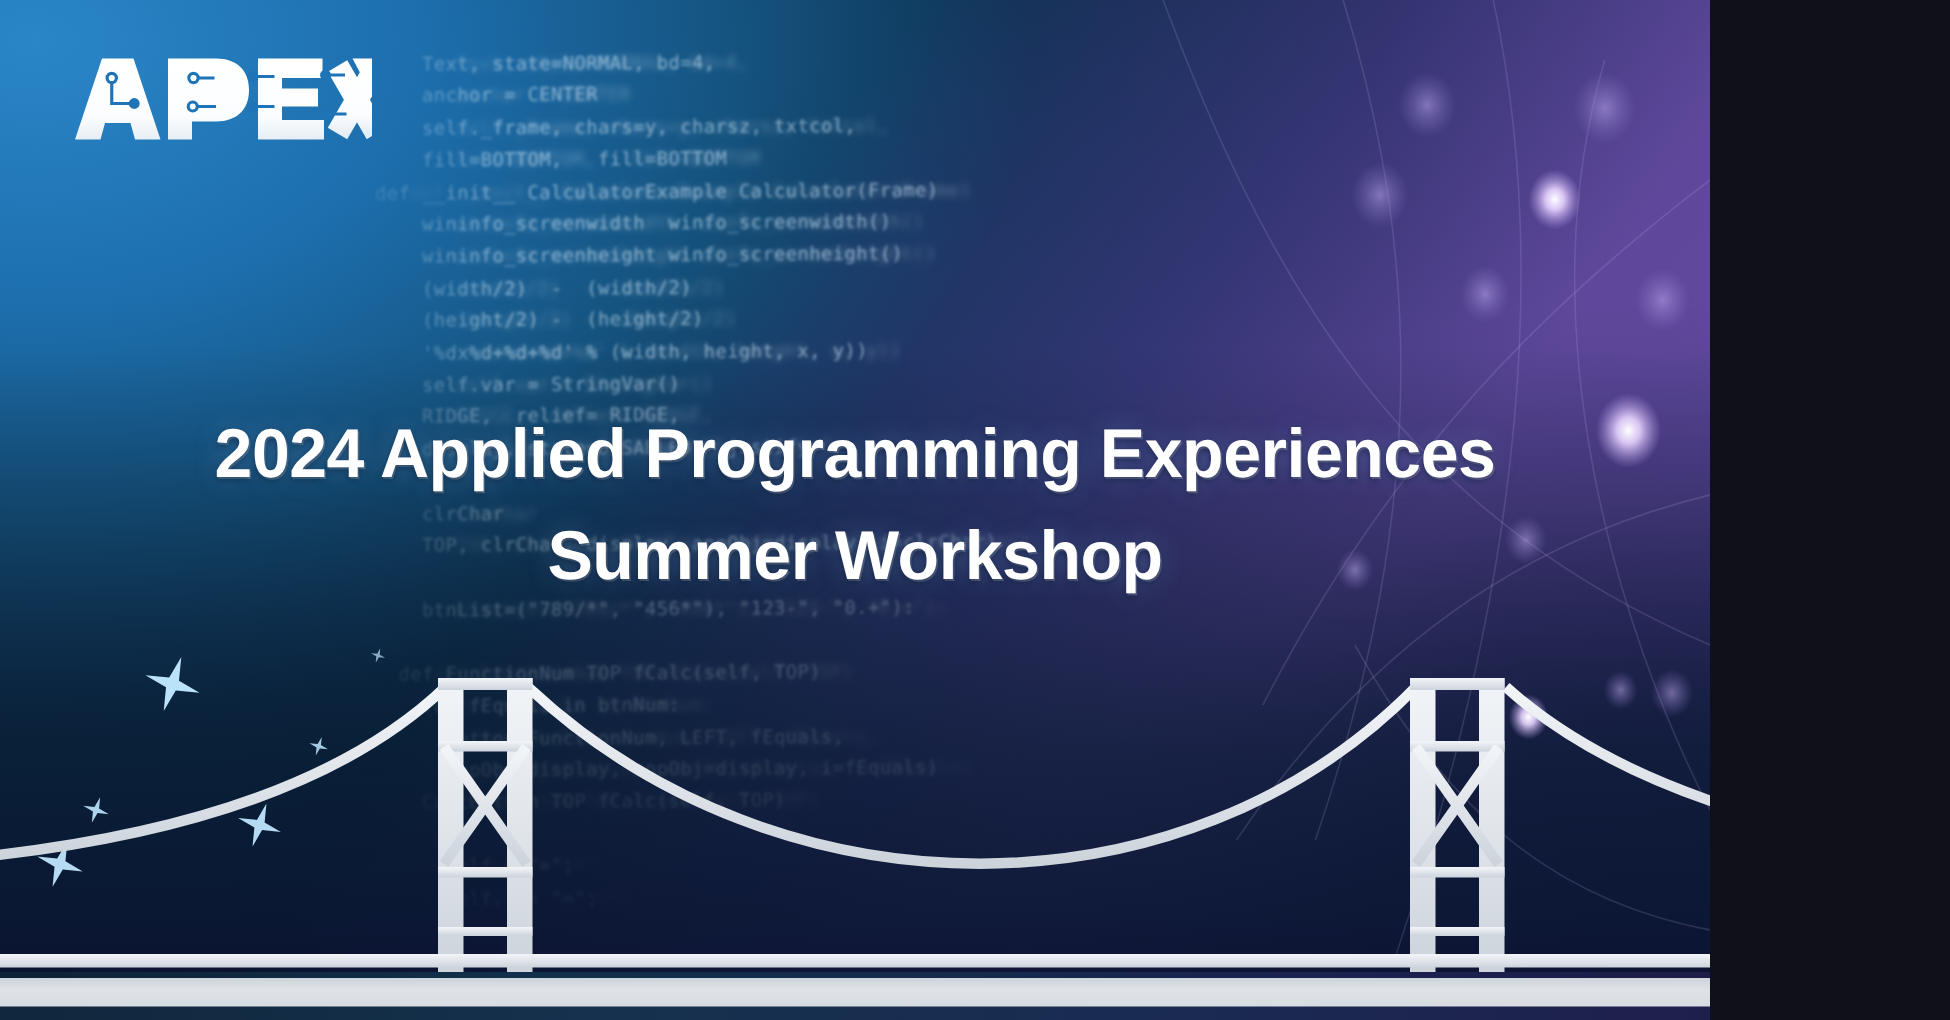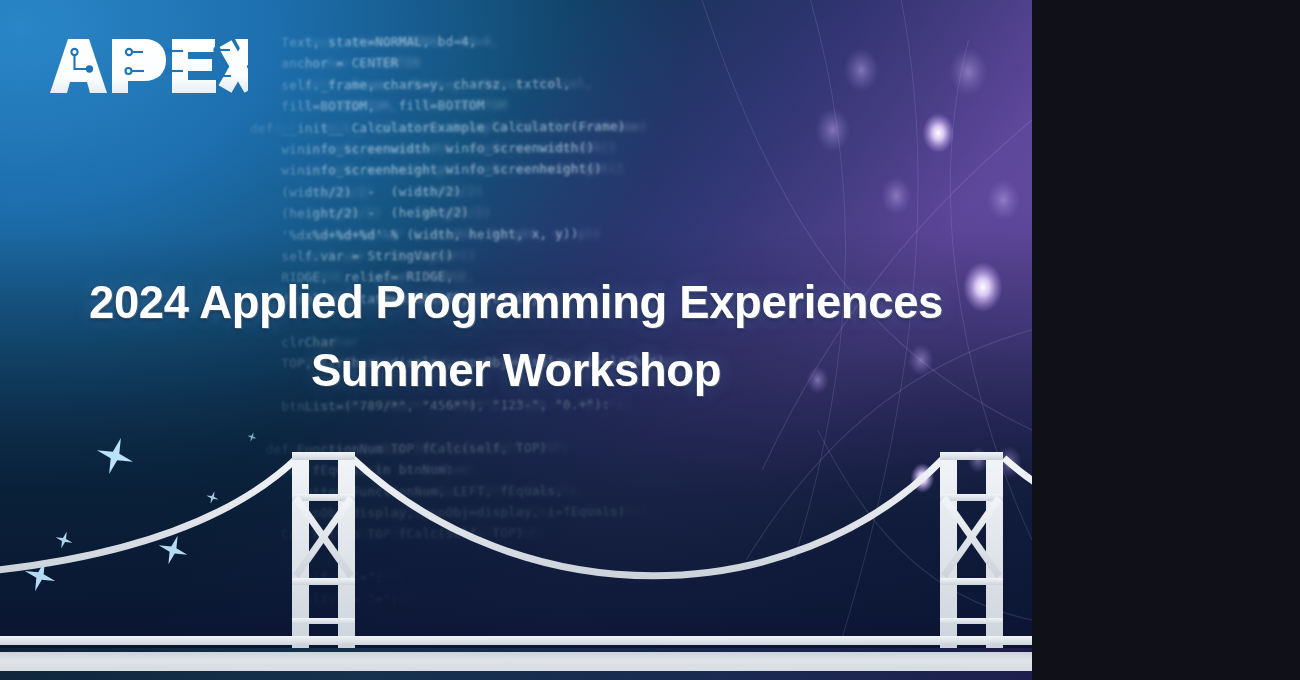--- a/index.html
+++ b/index.html
@@ -5,21 +5,21 @@
   * { margin:0; padding:0; box-sizing:border-box; }
   html,body{ background:#101018; }
   body{
     font-family:"Liberation Sans", sans-serif;
     width:1300px; height:680px;
     overflow:hidden;
   }
 
   .banner{
     position:relative;
-    width:1032px; height:680px;
+    width:1140px; height:680px;
     overflow:hidden;
     background:#a21caf;
   }
 
   
   .bg-base{
     position:absolute; inset:0;
     background:
       radial-gradient(ellipse 900px 620px at 2% 4%,   #2a86c8 0%, #1d6fae 28%, #15537f 52%, #0e3050 74%, #0b2238 100%),
       linear-gradient(118deg, #1d6fae 0%, #1a5f9c 24%, #2d4b8f 48%, #4b4596 66%, #63499f 84%, #6a4da4 100%);

